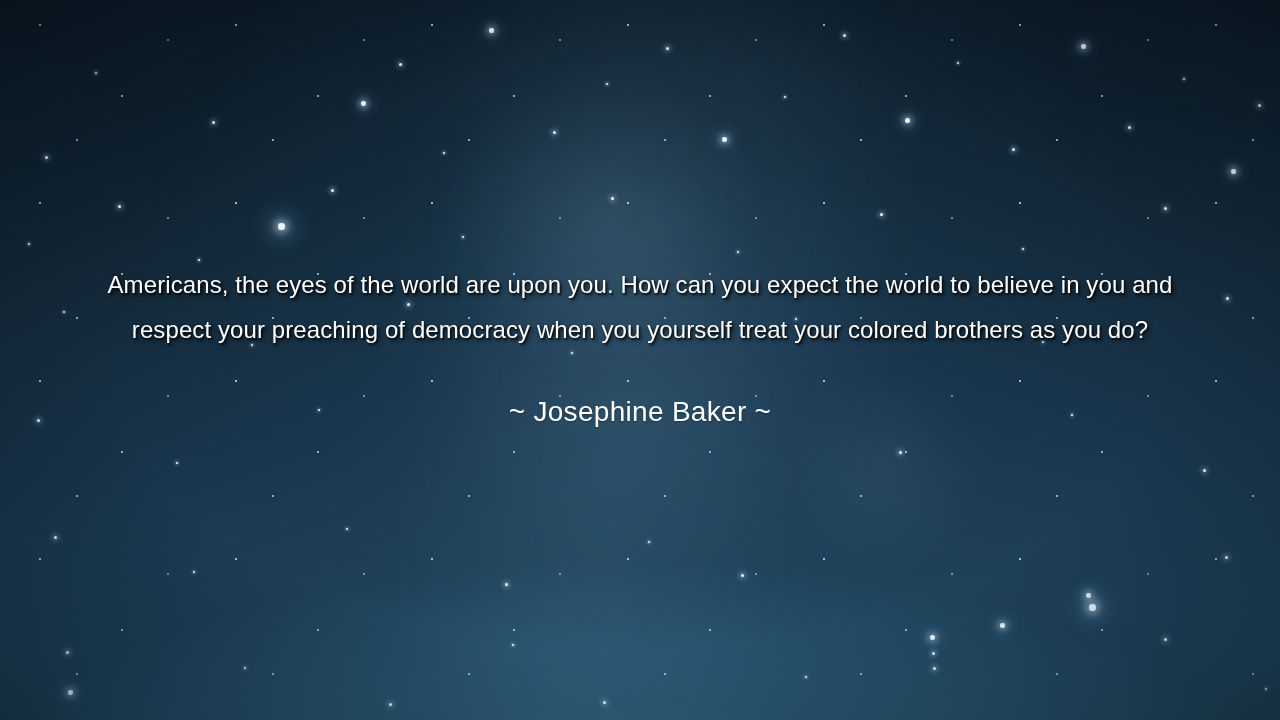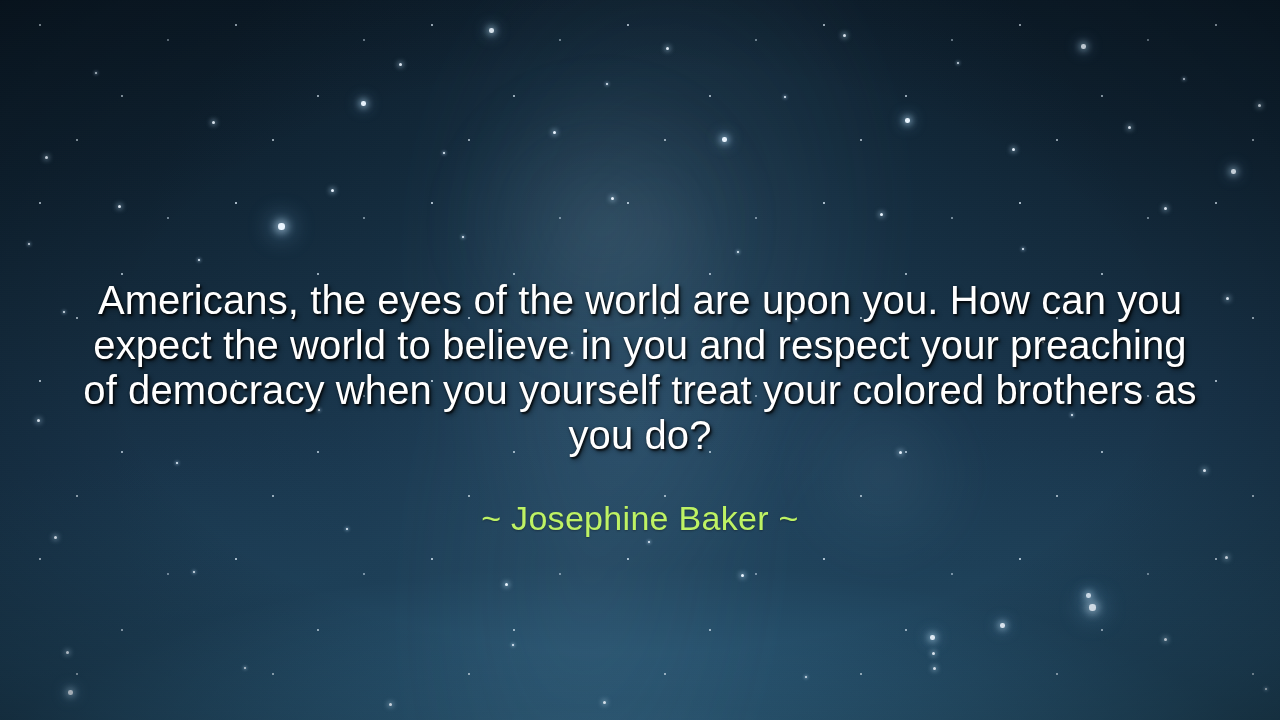--- a/index.html
+++ b/index.html
@@ -121,40 +121,40 @@
   .text-wrap {
     position:absolute;
     left:0; right:0;
     top:262px;
     text-align:center;
     padding:0 56px;
     z-index:6;
   }
   .quote-text {
     font-family:"Liberation Sans", sans-serif;
-    font-size:40px;
+    font-size:24px;
     line-height:45px;
     font-weight:400;
     color:#ffffff;
     letter-spacing:.1px;
     text-shadow:
       1.5px 1.5px 2px rgba(0,0,0,.72),
       2.5px 2.5px 5px rgba(0,0,0,.45),
       0 0 2px rgba(0,0,0,.35);
     max-width:1118px;
-    margin:16px auto;
+    margin:0 auto;
     white-space:pre-wrap;
   }
   .attribution {
     margin-top:40px;
     font-family:"Liberation Sans", sans-serif;
-    font-size:34px;
+    font-size:28px;
     line-height:40px;
     font-weight:400;
-    color:#bef264;
+    color:#ffffff;
     letter-spacing:.3px;
     text-shadow:0 1px 2px rgba(0,0,0,.30);
   }
 </style>
 </head>
 <body>
 
 <div id="scene">
 
   <div class="sky-base2"></div>

